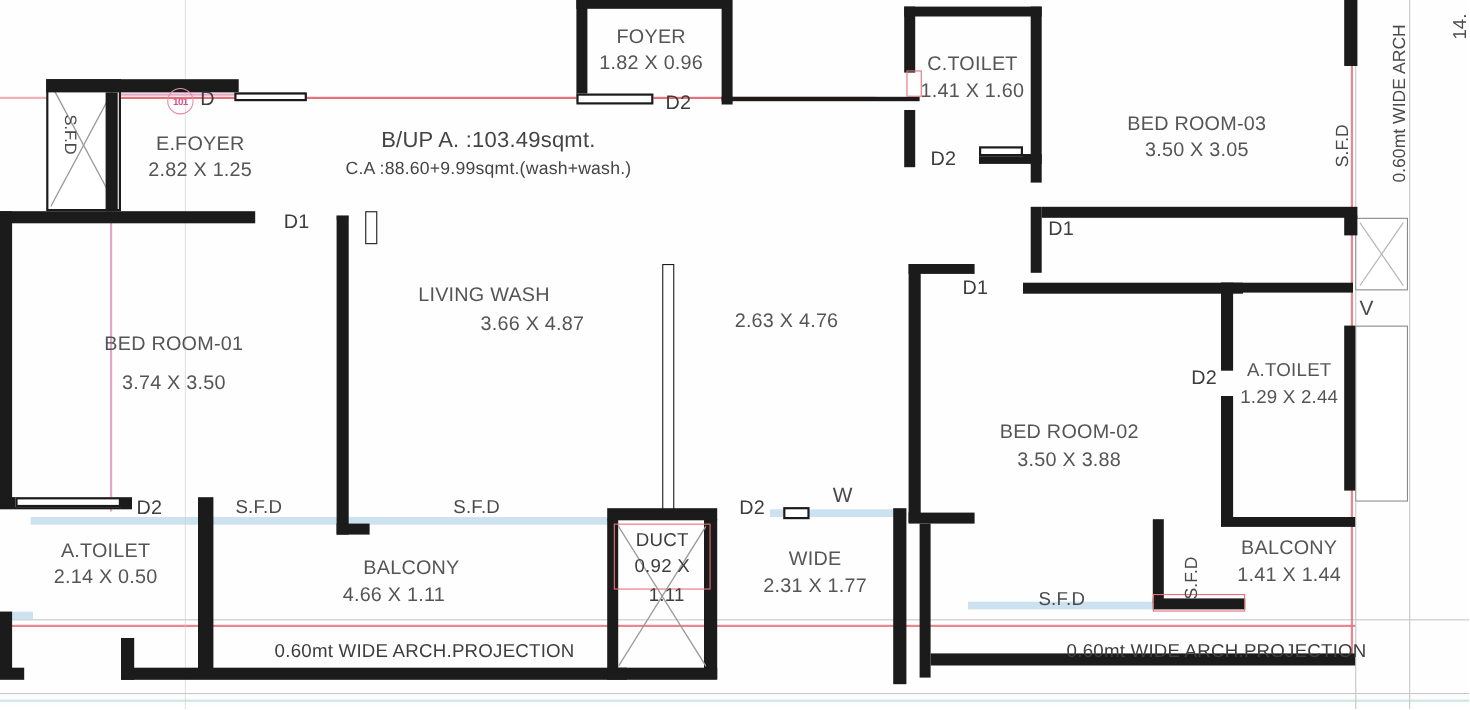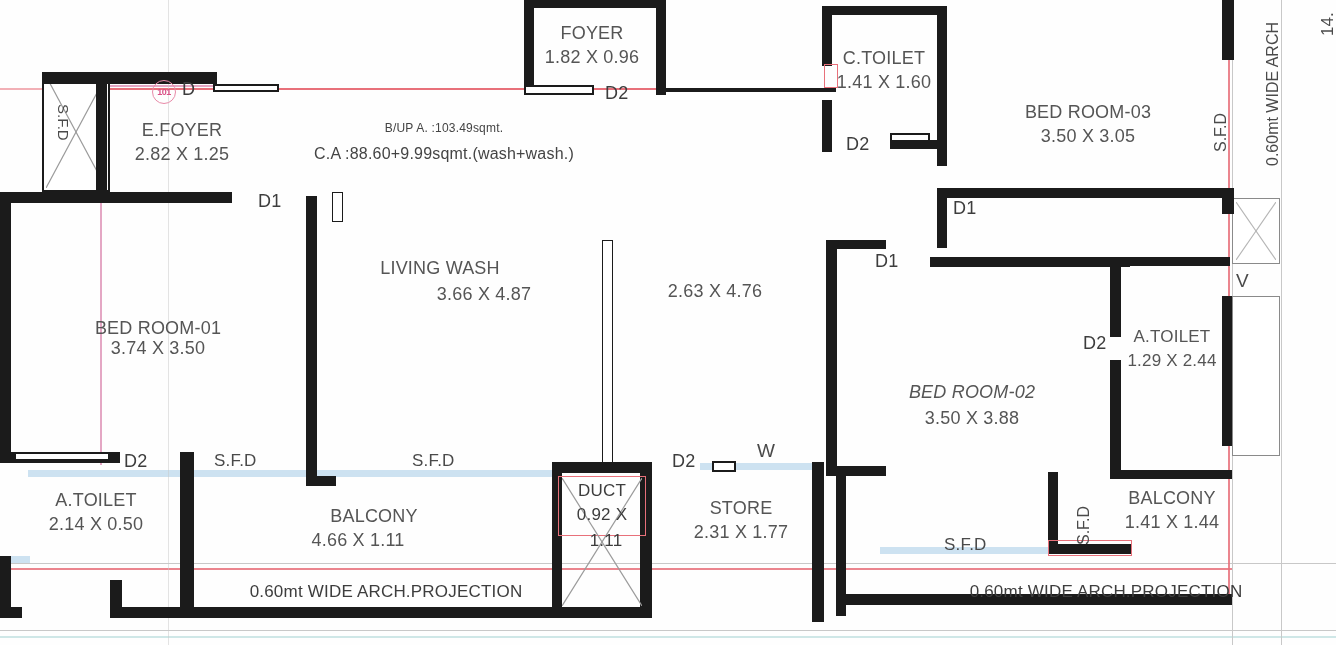--- a/index.html
+++ b/index.html
@@ -179,46 +179,46 @@
   <div class="lbl center roomname" style="left:592px; top:22px;">FOYER</div>
   <div class="lbl center roomdim" style="left:592px; top:46px;">1.82 X 0.96</div>
   <div class="lbl door" style="left:605px;top:82px;">D2</div>
 
   <div class="circ" style="left:152px;top:80px;width:24px;height:24px;">101</div>
   <div class="lbl door" style="left:182px;top:78px;">D</div>
   <div class="lbl center roomname" style="left:182px; top:119px;">E.FOYER</div>
   <div class="lbl center roomdim" style="left:182px; top:143px;">2.82 X 1.25</div>
   <div class="rot rot90b" style="left:72px;top:104px;font-size:15px;">S.F.D</div>
 
-  <div class="lbl center" style="left:444px; top:117px;font-size:12px;color:#444;">B/UP A. :103.49sqmt.</div>
+  <div class="lbl center" style="left:444px; top:117px;font-size:20px;color:#444;">B/UP A. :103.49sqmt.</div>
   <div class="lbl center" style="left:444px; top:143px;font-size:16px;color:#444;">C.A :88.60+9.99sqmt.(wash+wash.)</div>
 
   <div class="lbl center roomname" style="left:884px; top:47px;">C.TOILET</div>
   <div class="lbl center roomdim" style="left:884px; top:71px;">1.41 X 1.60</div>
   <div class="lbl door" style="left:846px;top:133px;">D2</div>
 
   <div class="lbl center roomname" style="left:1088px;top:101px;">BED ROOM-03</div>
   <div class="lbl center roomdim" style="left:1088px;top:125px;">3.50 X 3.05</div>
   <div class="rot rot90" style="left:1212px;top:152px;font-size:16px;">S.F.D</div>
   <div class="rot rot90" style="left:1264px;top:166px;font-size:16px;">0.60mt WIDE ARCH</div>
   <div class="rot rot90" style="left:1318px;top:36px;font-size:17px;">14.</div>
 
   <div class="lbl door" style="left:258px; top:190px;">D1</div>
   <div class="lbl door" style="left:953px; top:197px;">D1</div>
   <div class="lbl door" style="left:875px; top:250px;">D1</div>
 
-  <div class="lbl center roomname" style="left:158px; top:317px;">BED ROOM-01</div>
+  <div class="lbl center roomname" style="left:158px; top:301px;">BED ROOM-01</div>
   <div class="lbl center roomdim" style="left:158px; top:337px;">3.74 X 3.50</div>
 
   <div class="lbl center roomname" style="left:440px; top:257px;">LIVING WASH</div>
   <div class="lbl center roomdim" style="left:440px; top:283px;margin-left:44px;">3.66 X 4.87</div>
 
   <div class="lbl center roomdim" style="left:715px; top:280px;">2.63 X 4.76</div>
 
-  <div class="lbl center roomname" style="left:972px; top:381px;font-style:italic;">BED ROOM-02</div>
+  <div class="lbl center roomname" style="left:972px; top:381px;">BED ROOM-02</div>
   <div class="lbl center roomdim" style="left:972px; top:407px;">3.50 X 3.88</div>
 
   <div class="lbl door" style="left:1083px;top:332px;">D2</div>
   <div class="lbl center roomname" style="left:1172px;top:326px;font-size:17px;">A.TOILET</div>
   <div class="lbl center roomdim" style="left:1172px;top:350px;font-size:17px;">1.29 X 2.44</div>
   <div class="lbl" style="left:1236px;top:270px;font-size:19px;">V</div>
 
   <div class="lbl door" style="left:124px; top:450px;">D2</div>
   <div class="lbl center roomname" style="left:96px;  top:489px;">A.TOILET</div>
   <div class="lbl center roomdim" style="left:96px;  top:513px;">2.14 X 0.50</div>
@@ -227,21 +227,21 @@
   <div class="lbl" style="left:412px; top:450px;font-size:17px;">S.F.D</div>
   <div class="lbl center roomname" style="left:374px;top:505px;">BALCONY</div>
   <div class="lbl center roomdim" style="left:358px;top:529px;">4.66 X 1.11</div>
 
   <div class="lbl center" style="left:602px;top:480px;font-size:17px;color:#3d3d3d;">DUCT</div>
   <div class="lbl center" style="left:602px;top:504px;font-size:17px;color:#3d3d3d;">0.92 X</div>
   <div class="lbl center" style="left:606px;top:530px;font-size:17px;color:#3d3d3d;">1.11</div>
 
   <div class="lbl door" style="left:672px;top:450px;">D2</div>
   <div class="lbl" style="left:757px;top:440px;font-size:19px;">W</div>
-  <div class="lbl center roomname" style="left:741px;top:497px;">STORE</div>
+  <div class="lbl center roomname" style="left:741px;top:497px;">WIDE</div>
   <div class="lbl center roomdim" style="left:741px;top:521px;">2.31 X 1.77</div>
 
   <div class="lbl" style="left:944px; top:534px;font-size:17px;">S.F.D</div>
   <div class="rot rot90" style="left:1075px;top:545px;font-size:16px;">S.F.D</div>
   <div class="lbl center roomname" style="left:1172px;top:487px;">BALCONY</div>
   <div class="lbl center roomdim" style="left:1172px;top:511px;">1.41 X 1.44</div>
 
   <div class="lbl center" style="left:386px; top:581px;font-size:17px;color:#3d3d3d;">0.60mt WIDE ARCH.PROJECTION</div>
   <div class="lbl center" style="left:1106px;top:581px;font-size:17px;color:#3d3d3d;">0.60mt WIDE ARCH.PROJECTION</div>
 

